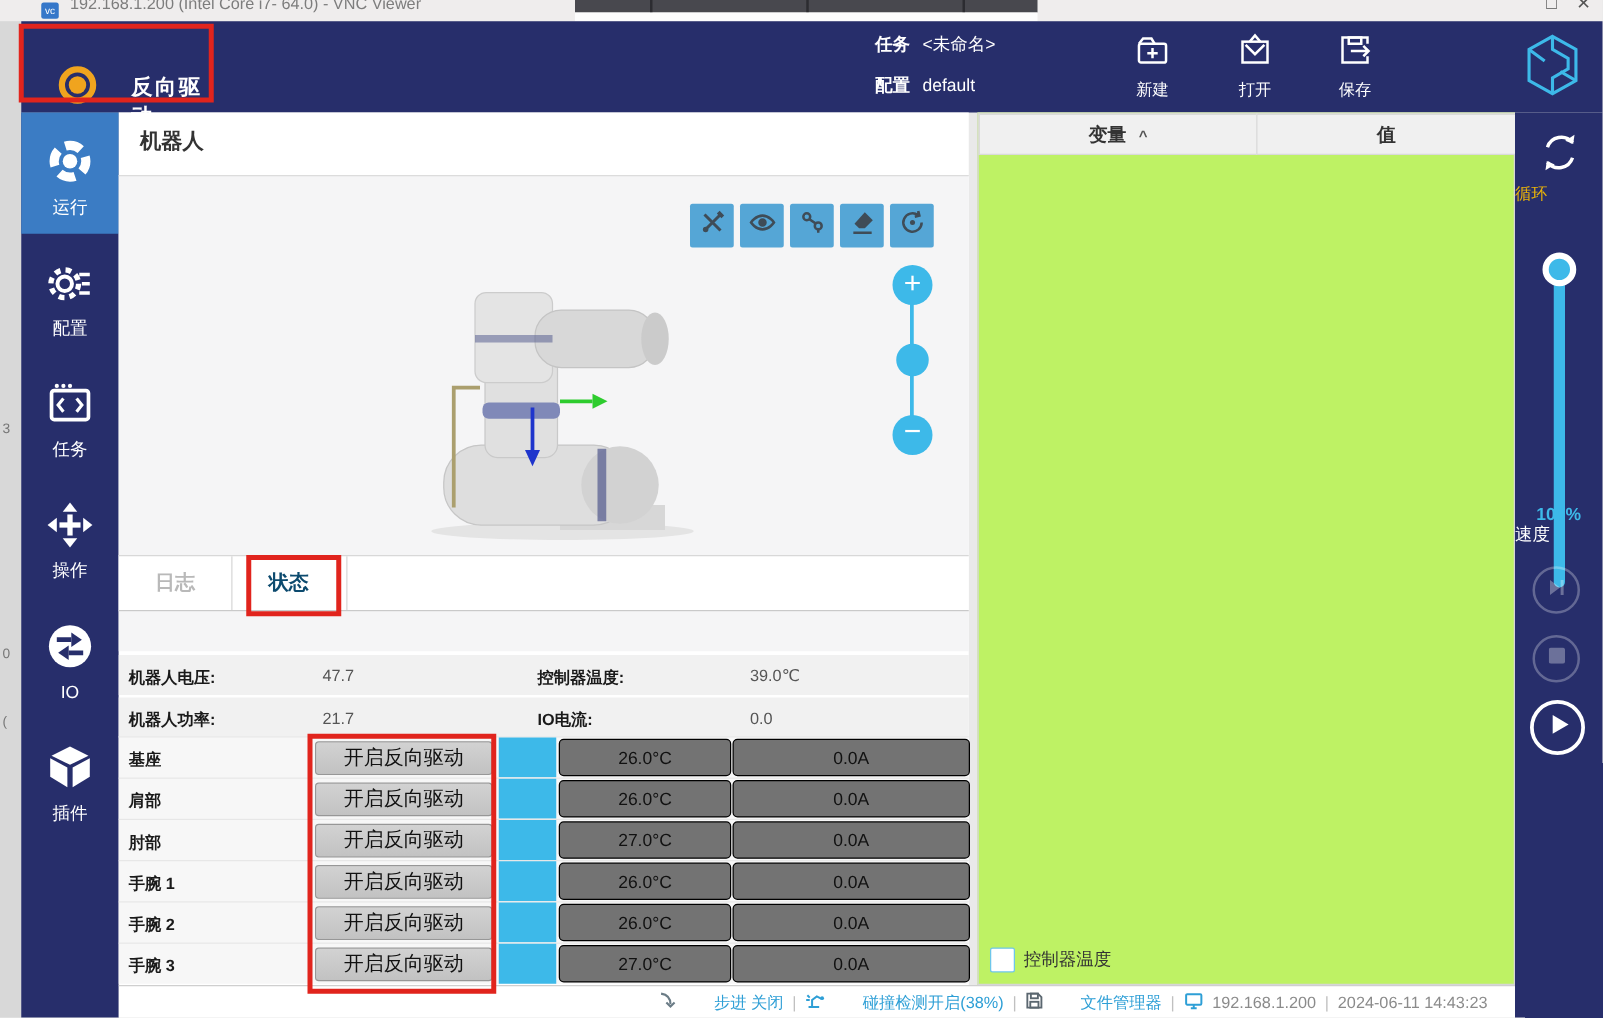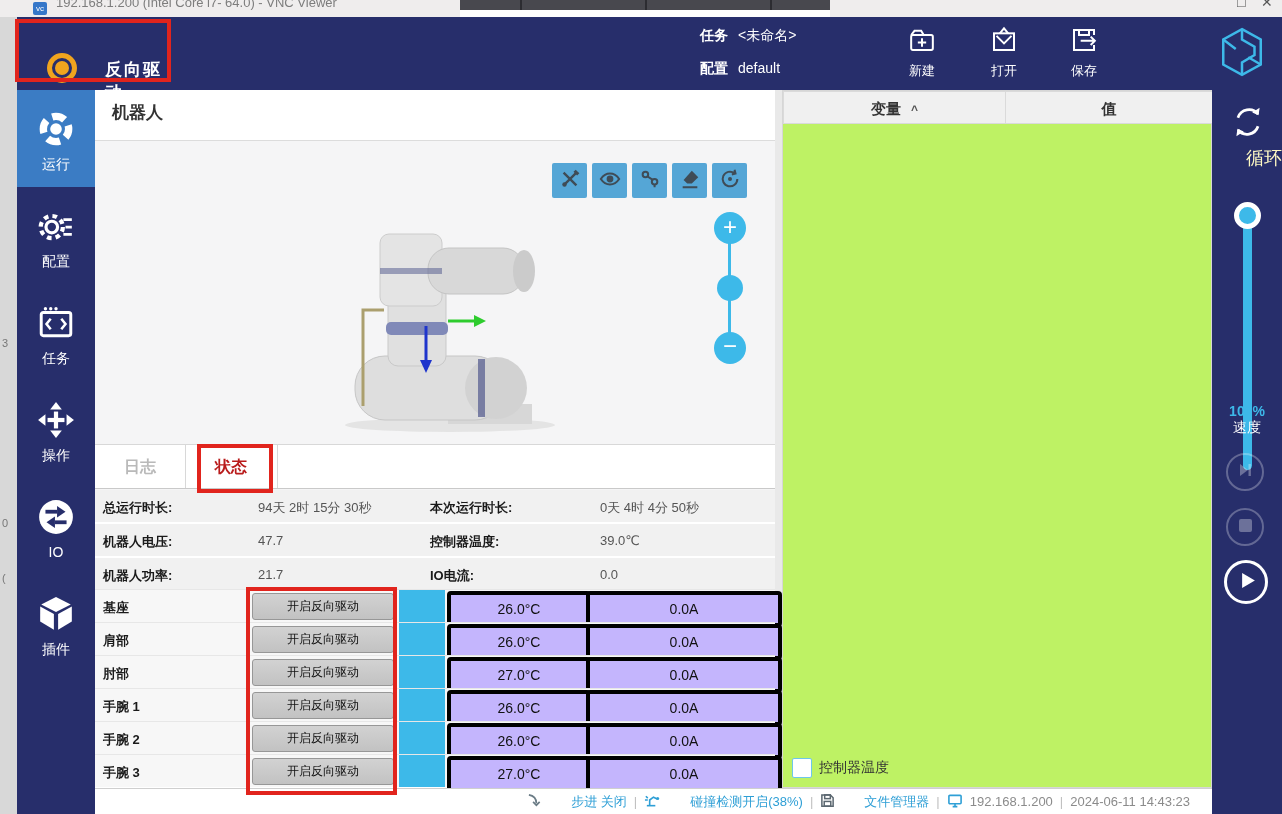--- a/index.html
+++ b/index.html
@@ -38,47 +38,47 @@
   .panel-title{left:17px;top:11px;font-size:17px;font-weight:bold;color:#333;}
   #viewport{left:0;top:50px;width:680px;height:380px;background:#f5f5f6;border-top:1px solid #dcdcdc;}
   .vtool{position:absolute;top:22px;width:35px;height:35px;background:#55a6d6;border-radius:2px;
     display:flex;align-items:center;justify-content:center;color:#3f4c57;cursor:pointer;}
   .zoomctl{position:absolute;background:#3db9e9;border-radius:50%;color:#fff;text-align:center;cursor:pointer;}
   .zoomline{position:absolute;width:3px;background:#3db9e9;}
   
   #tabrow{left:0;top:354px;width:680px;height:43px;background:#fff;border-top:1px solid #d8d8d8;border-bottom:1px solid #c9c9c9;}
   .tab{position:absolute;top:0;height:43px;line-height:43px;text-align:center;font-size:16px;font-weight:bold;
     border-right:1px solid #d8d8d8;cursor:pointer;}
-  .tab.inactive{color:#b9b9b9;} .tab.active{color:#b91c1c;}
+  .tab.inactive{color:#b9b9b9;} .tab.active{color:#0c4a6e;}
   
   .inforow{position:absolute;left:0;width:680px;height:32px;background:#f1f1f1;font-size:13px;}
   .inforow .l{position:absolute;top:9px;font-weight:bold;color:#1a1a1a;}
   .inforow .v{position:absolute;top:9px;color:#555;}
   
   .jointrow{position:absolute;left:0;width:680px;height:32px;background:#f7f7f7;border-top:1px solid #e7e7e7;font-size:13px;}
   .jname{position:absolute;left:8px;top:9px;font-weight:bold;color:#1a1a1a;}
   .jbtn{position:absolute;left:157px;top:3px;width:140px;height:25px;border:1px solid #979797;border-radius:3px;
-    background:linear-gradient(#d2d2d2,#c2c2c2);font-size:12px;color:#111;text-align:center;line-height:25px;cursor:pointer;}
+    background:linear-gradient(#d2d2d2,#c2c2c2);font-size:16px;color:#111;text-align:center;line-height:25px;cursor:pointer;}
   .jbar{position:absolute;left:304px;top:0;width:46px;height:32px;background:#3db9e9;}
-  .jcell{position:absolute;top:1px;height:28px;background:#c4b5fd;border:4px solid #000000;border-radius:4px;
+  .jcell{position:absolute;top:1px;height:28px;background:#737373;border:1px solid #000000;border-radius:4px;
     font-size:14px;color:#111;text-align:center;line-height:28px;}
   .jtemp{left:352px;width:136px;} .jcur{left:491px;width:188px;}
   
   #varpanel{left:782px;top:90px;width:430px;height:698px;background:#bef264;border:1px solid #d6d6d6;box-sizing:border-box;}
   .varhead{position:absolute;top:0;height:33px;background:#f0f0f0;border:1px solid #dadada;box-sizing:border-box;
     text-align:center;line-height:33px;font-size:15px;font-weight:bold;color:#333;cursor:pointer;}
   .chk{left:9px;top:667px;width:18px;height:18px;background:#fff;border:1px solid #6ec6ea;border-radius:2px;cursor:pointer;}
   .chk-label{left:36px;top:668px;font-size:14px;color:#333;}
   
   #rightbar{left:1212px;top:90px;width:70px;height:724px;}
-  .rb-label{position:absolute;width:70px;text-align:right;color:#fef9c3;font-size:18px;}
+  .rb-label{position:absolute;width:70px;text-align:left;color:#eab308;font-size:13px;}
   .slider-track{left:31px;top:122px;width:9px;height:258px;background:#3db9e9;border-radius:5px;position:absolute;}
   .slider-knob{left:22px;top:112px;width:17px;height:17px;background:#3db9e9;border:5px solid #fff;border-radius:50%;position:absolute;cursor:grab;}
   .speed-pct{position:absolute;top:313px;width:70px;text-align:center;color:#3db9e9;font-weight:bold;font-size:14px;}
-  .speed-lbl{position:absolute;top:329px;width:70px;text-align:center;color:#fff;font-size:14px;}
+  .speed-lbl{position:absolute;top:329px;width:70px;text-align:left;color:#fff;font-size:14px;}
   .pbtn{position:absolute;left:14px;width:34px;height:34px;border:2px solid rgba(255,255,255,0.28);border-radius:50%;
     display:flex;align-items:center;justify-content:center;cursor:pointer;}
   .pbtn.bright{left:12px;width:38px;height:38px;border:3px solid #fff;}
   
   #statusbar{left:95px;top:788px;width:1117px;height:26px;background:#fff;border-top:1px solid #cfcfcf;box-sizing:border-box;
     display:flex;align-items:center;justify-content:flex-end;padding-right:22px;gap:7px;font-size:13px;}
   .sb-blue{color:#2e9fd6;margin-left:22px;} .sb-gray{color:#8b8b8b;} .sb-sep{color:#c0c0c0;}
   
   .redbox{border:4px solid #e1241d;z-index:60;pointer-events:none;}
 </style>
@@ -284,26 +284,20 @@
         <path d="M126 100v36" stroke="#1f35cc" stroke-width="3"></path>
           <path d="M120 134l6 13 6-13z" fill="#1f35cc"></path>
       </svg></span>
   </div>
 
   <div id="tabrow" class="abs">
     <div class="tab inactive" style="left:0;width:90px;">日志</div>
     <div class="tab active" style="left:90px;width:92px;">状态</div>
   </div>
 
-  <div class="inforow" style="top:400px">
-    <span class="l" style="left:8px">总运行时长:</span>
-    <span class="v" style="left:163px">94天 2时 15分 30秒</span>
-    <span class="l" style="left:335px">本次运行时长:</span>
-    <span class="v" style="left:505px">0天 4时 4分 50秒</span>
-  </div>
   <div class="inforow" style="top:434px">
     <span class="l" style="left:8px">机器人电压:</span>
     <span class="v" style="left:163px">47.7</span>
     <span class="l" style="left:335px">控制器温度:</span>
     <span class="v" style="left:505px">39.0℃</span>
   </div>
   <div class="inforow" style="top:468px">
     <span class="l" style="left:8px">机器人功率:</span>
     <span class="v" style="left:163px">21.7</span>
     <span class="l" style="left:335px">IO电流:</span>

